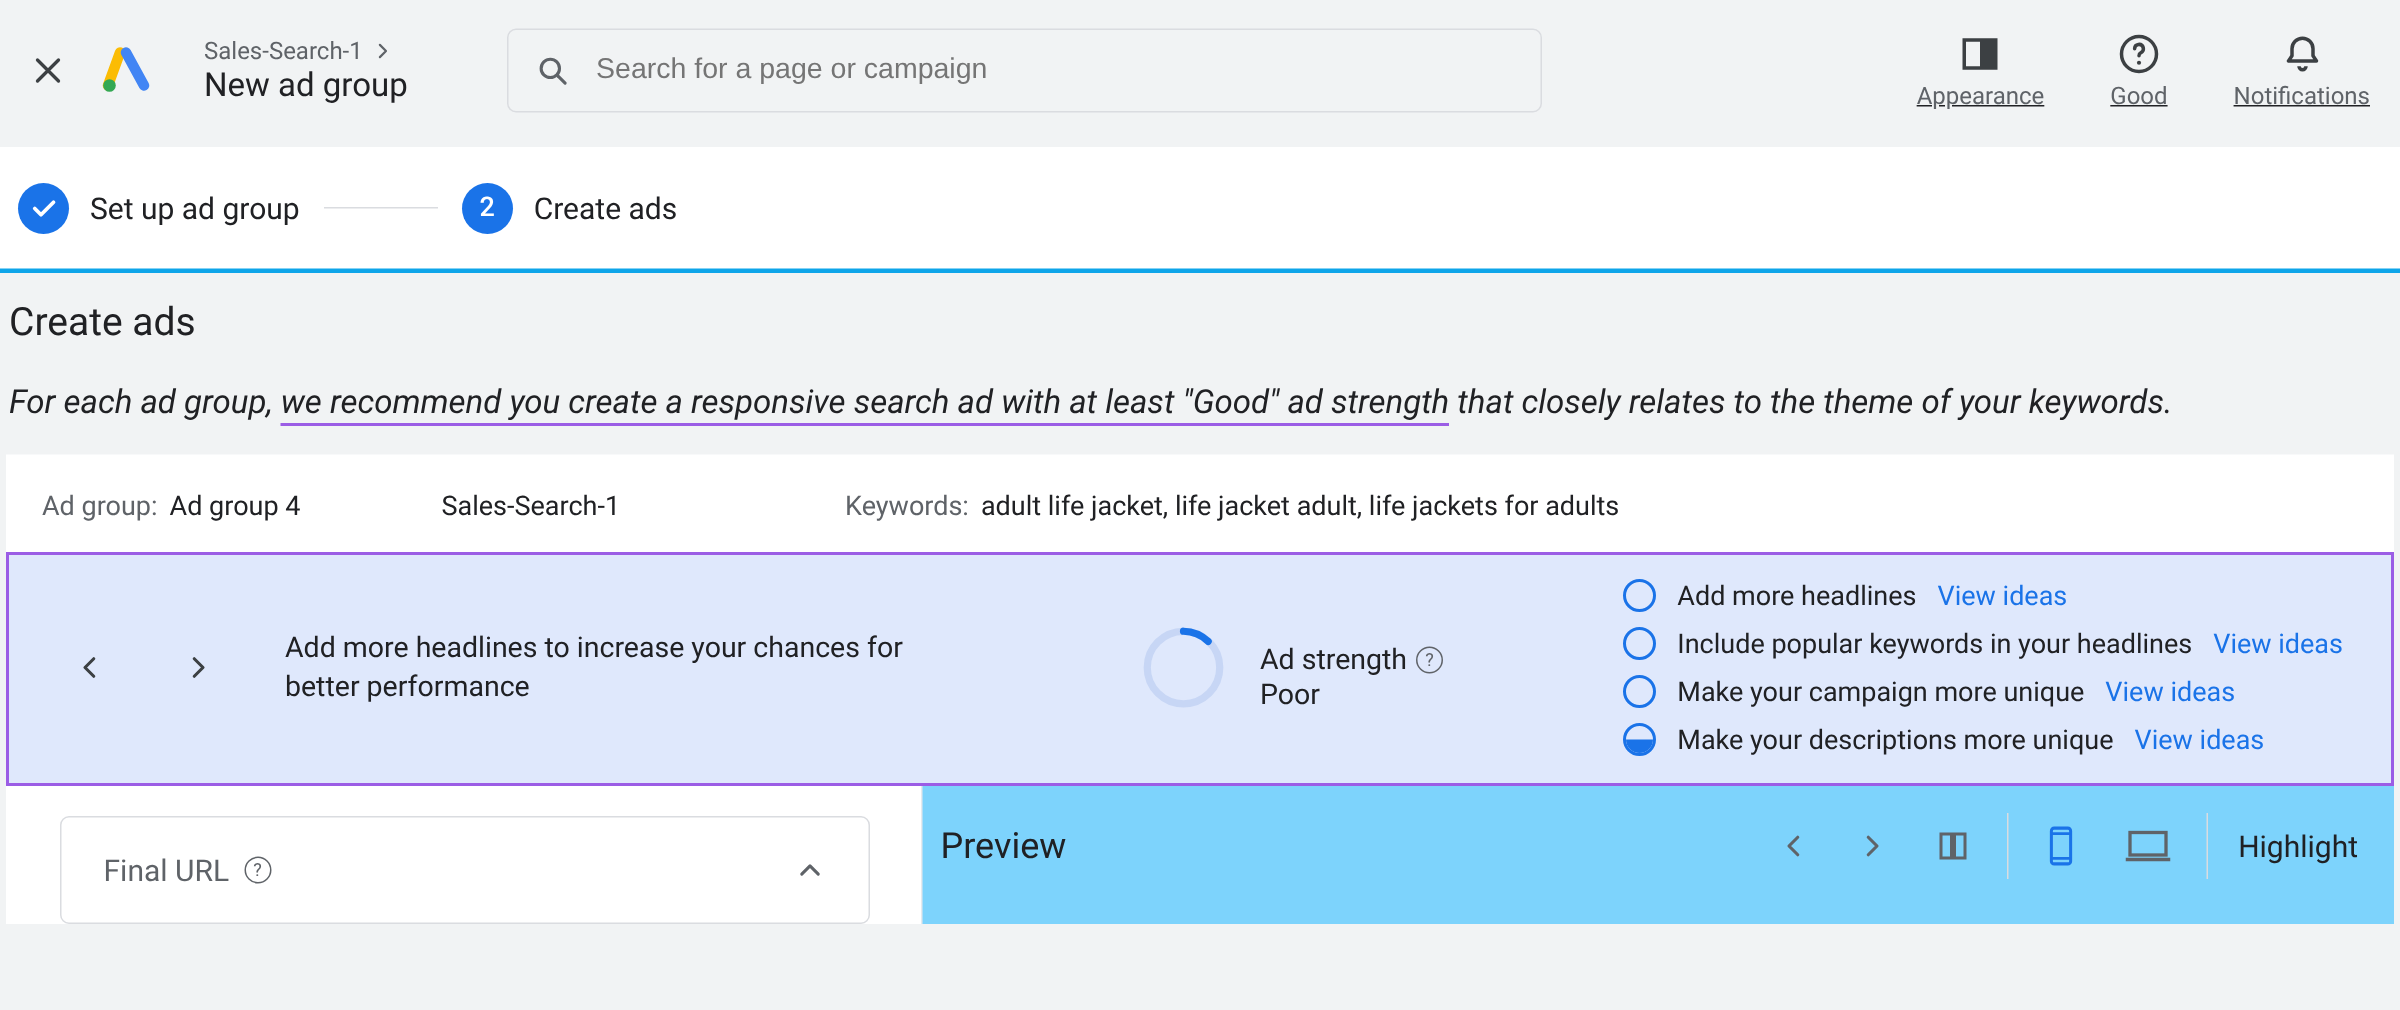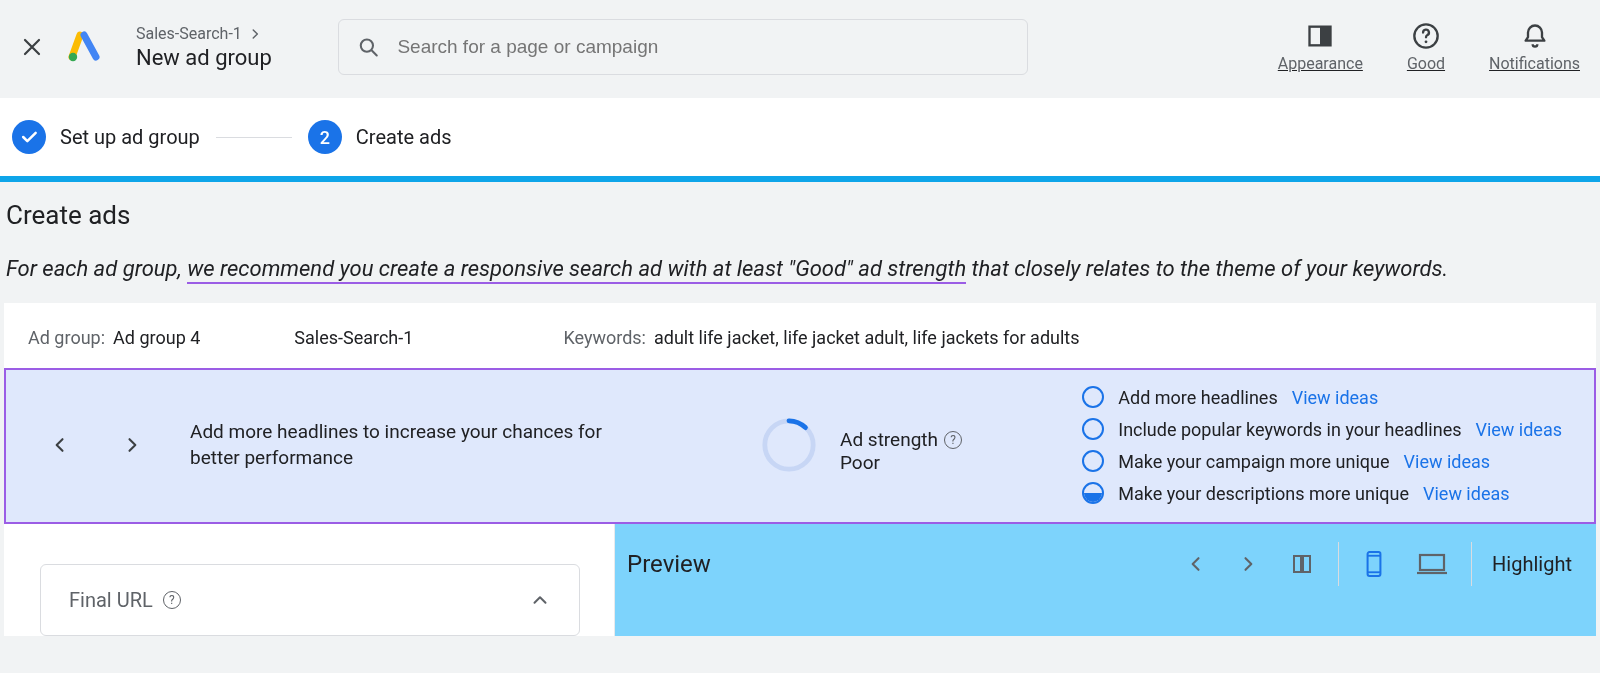--- a/index.html
+++ b/index.html
@@ -59,21 +59,21 @@
   .header-spacer { flex: 1; }
   .header-actions { display:flex; gap: 44px; align-items:flex-start;text-decoration:underline; }
   .header-action { display:flex; flex-direction:column; align-items:center; gap:4px; color: var(--text-secondary); font-size:16px; cursor:pointer; }
   .header-action .icon { font-size: 28px; line-height: 28px; color: #3c4043; }
 
   
   .stepper {
     display:flex; align-items:center; gap: 0px;
     background: var(--bg-white);
     padding: 20px 12px;
-    border-bottom: 6px solid #0ea5e9;
+    border-bottom: 3px solid #0ea5e9;
     height: 84px;
   }
   .step { display:flex; align-items:center; gap: 14px; }
   .step-circle {
     width: 34px; height: 34px; border-radius: 50%;
     background: var(--blue); color:#fff; display:flex; align-items:center; justify-content:center;
     font-size: 18px; font-weight:500;
   }
   .step-label { font-size: 20px; color: var(--text-primary); }
   .step-connector { width: 76px; height: 1px; background: var(--border); margin: 0 16px; }
@@ -119,21 +119,21 @@
   .rec-item { display:flex; align-items:center; gap: 14px; font-size: 18px; }
   .rec-circle { width: 22px; height: 22px; border-radius:50%; border: 2px solid var(--blue); flex-shrink:0; position:relative; }
   .rec-circle.half::after {
     content:""; position:absolute; left:0; right:0; bottom:0; height:50%; background: var(--blue);
     border-radius: 0 0 11px 11px;
   }
   .link { color: var(--blue-text); cursor:pointer; }
 
   
   .bottom-split { display:flex; margin: 0 4px; background: #fff; }
-  .left-pane { width: 610px; padding: 40px 0 0 36px; }
+  .left-pane { width: 610px; padding: 20px 0 0 36px; }
   .field-box {
     width: 540px; height: 72px; border: 1px solid var(--border); border-radius: 6px;
     display:flex; align-items:center; justify-content:space-between; padding: 0 28px;
     color: var(--text-secondary); font-size: 20px;
   }
   .right-pane { flex:1; padding: 18px 24px 0 12px; background: #7dd3fc; border-left: 1px solid #e8eaed; }
   .preview-row { display:flex; align-items:center; gap: 0px; }
   .preview-title { font-size: 24px; color: var(--text-primary); }
   .preview-spacer { flex:1; }
   .preview-controls { display:flex; align-items:center; gap: 0; }

